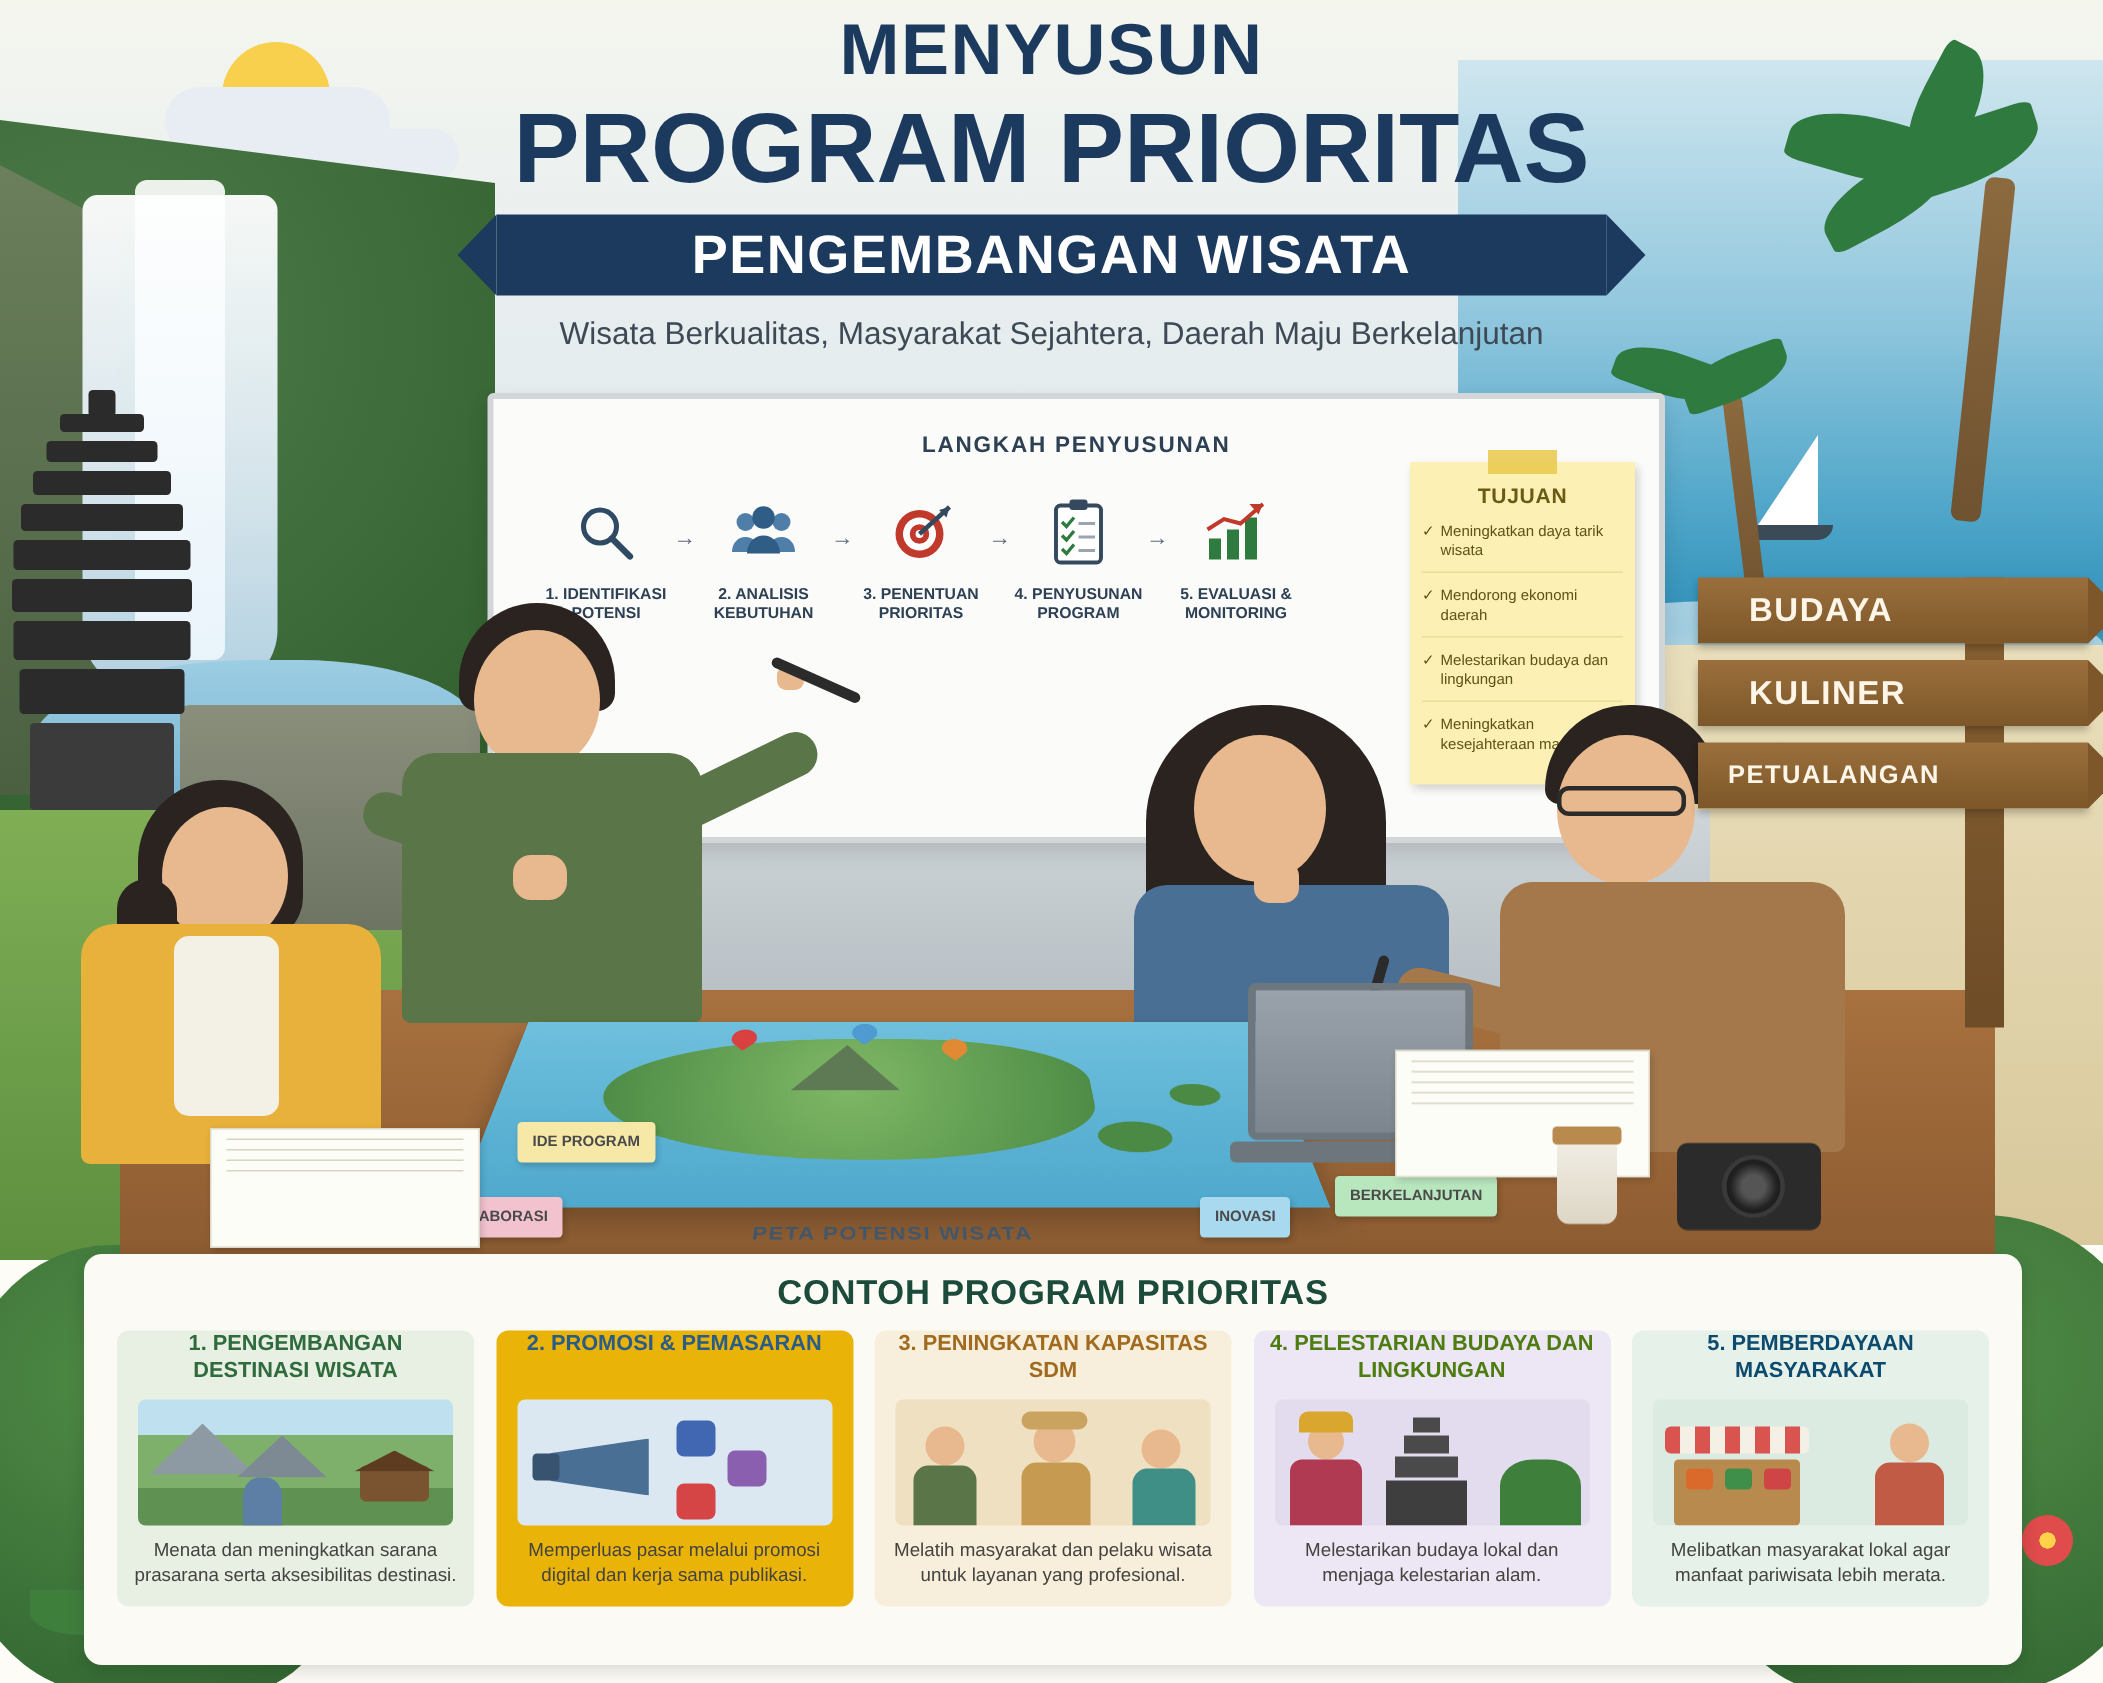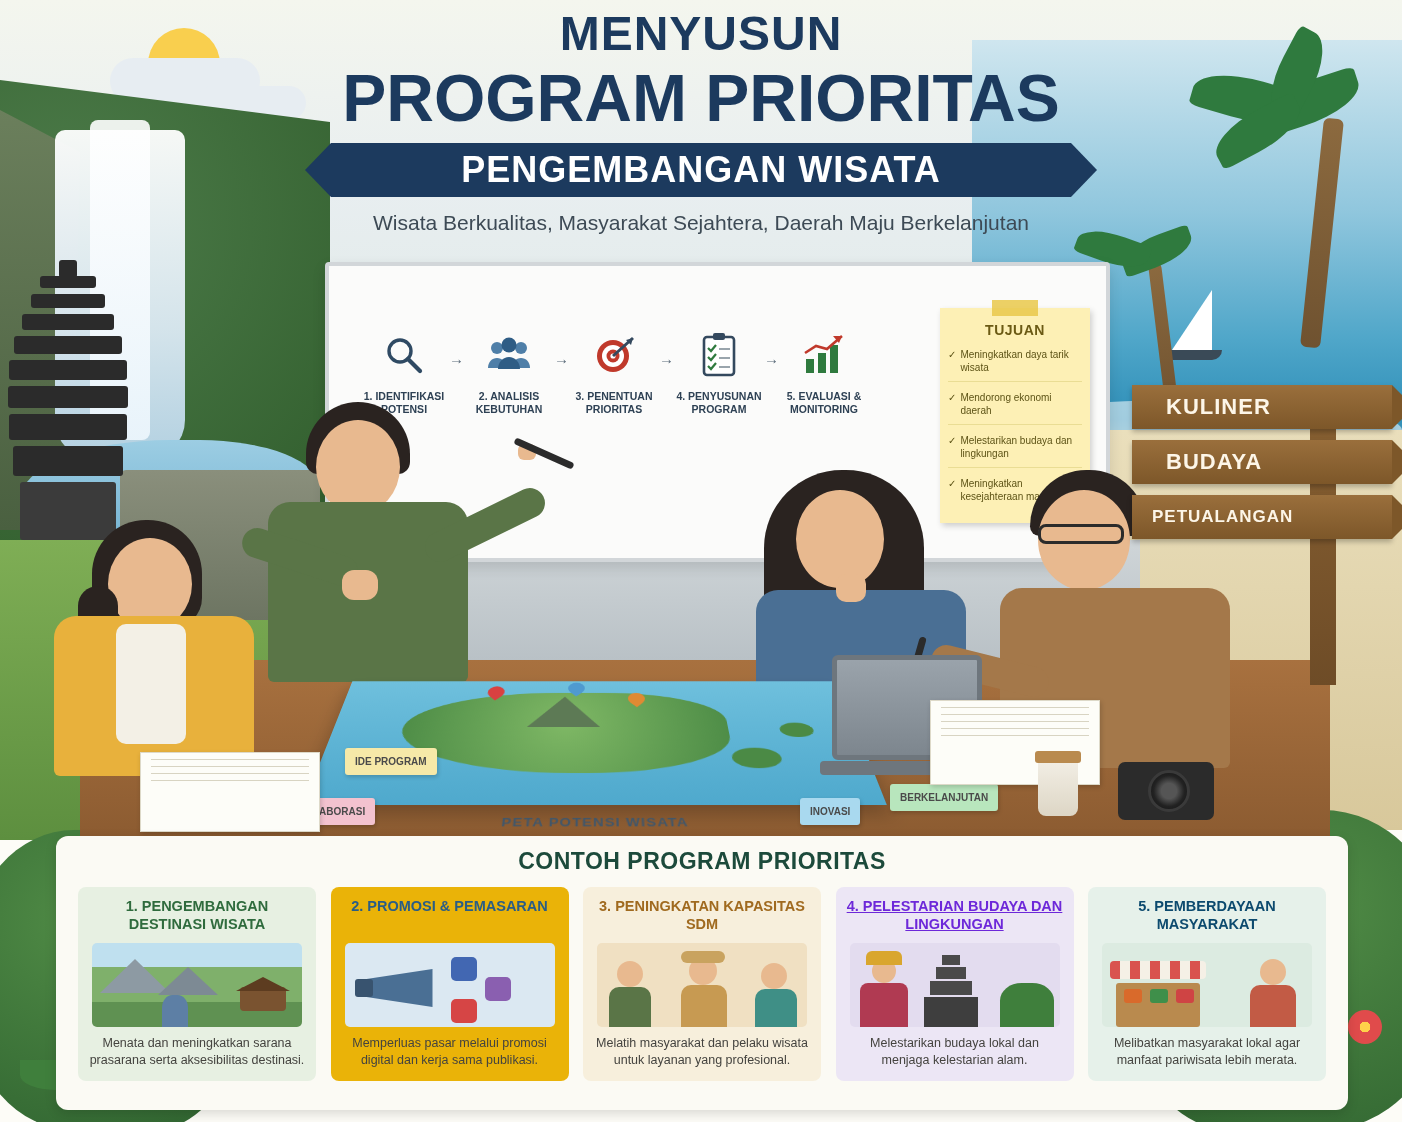--- a/index.html
+++ b/index.html
@@ -299,21 +299,21 @@
     z-index:12;
   }
   .bottom h2 {
     margin:12px 0 0; text-align:center; font-size:23px; font-weight:bold;
     color:#1c4a3b; letter-spacing:.5px;
   }
   .cards {
     display:flex; gap:14px; padding:12px 22px 0; justify-content:space-between;
   }
   .card {
-    width:238px; border-radius:8px; padding:10px 10px 12px; text-align:center;
+    width:238px; border-radius:8px; padding:0 10px 12px; text-align:center;
   }
   .card-title {
     font-size:14.5px; font-weight:bold; line-height:1.25; min-height:38px;
   }
   .card-img {
     height:84px; margin:8px 4px 8px; border-radius:5px; position:relative; overflow:hidden;
   }
   .card-text { font-size:12.5px; color:#44433f; line-height:1.35; }
 </style>
 </head>
@@ -376,20 +376,21 @@
   <div class="t2">PROGRAM PRIORITAS</div>
   <div class="ribbon">
     <span>PENGEMBANGAN WISATA</span>
   </div>
   <div class="subtitle">Wisata Berkualitas, Masyarakat Sejahtera, Daerah Maju Berkelanjutan</div>
 </div>
 
 <div class="wall"></div>
 
 <div class="whiteboard">
+  <div class="wb-title">LANGKAH PENYUSUNAN</div>
 
   <div class="steps">
 
     <div class="step">
       <div class="step-ico">
         <svg width="42" height="42" viewBox="0 0 42 42">
             <circle cx="17" cy="17" r="11" fill="none" stroke="#2f4a63" stroke-width="3.4"></circle>
             <line x1="25" y1="25" x2="37" y2="37" stroke="#2f4a63" stroke-width="4.2" stroke-linecap="round"></line>
           </svg>
       </div>
@@ -482,24 +483,24 @@
         <span>✓</span>
         <span>Meningkatkan kesejahteraan masyarakat</span>
       </div>
     </div>
   </div>
 </div>
 
 <div class="signpost">
   <div class="post"></div>
   <div class="sign">
+      <span>BUDAYA</span>
+    </div>
+  <div class="sign">
       <span>KULINER</span>
-    </div>
-  <div class="sign">
-      <span>BUDAYA</span>
     </div>
   <div class="sign" style="font-size:17px;padding-left:20px;">
       <span>PETUALANGAN</span>
     </div>
 </div>
 
 <div class="person" style="left:30px;top:520px;width:260px;height:330px;">
   <div class="hair" style="left:62px;top:0px;width:110px;height:108px;border-radius:54px 54px 30px 30px;"></div>
   <div class="head" style="left:78px;top:18px;width:84px;height:92px;"></div>
   <div class="hair" style="left:48px;top:66px;width:40px;height:58px;border-radius:20px;"></div>
@@ -624,21 +625,21 @@
         <div style="position:absolute;left:92px;top:14px;width:28px;height:28px;background:#e8b98f;border-radius:50%;"></div>
         <div style="position:absolute;left:84px;top:8px;width:44px;height:12px;background:#c9a35f;border-radius:8px;"></div>
         <div style="position:absolute;left:84px;top:42px;width:46px;height:42px;background:#c79a52;border-radius:10px 10px 0 0;"></div>
         <div style="position:absolute;right:20px;top:20px;width:26px;height:26px;background:#e8b98f;border-radius:50%;"></div>
         <div style="position:absolute;right:10px;top:46px;width:42px;height:38px;background:#3f8f86;border-radius:10px 10px 0 0;"></div>
       </div>
       <div class="card-text">Melatih masyarakat dan pelaku wisata untuk layanan yang profesional.</div>
     </div>
 
     <div class="card" style="background:#ece6f5;">
-      <div class="card-title" style="color:#6d28d9;text-decoration:underline;">4. PELESTARIAN BUDAYA DAN LINGKUNGAN</div>
+      <div class="card-title" style="color:#4d7c0f;">4. PELESTARIAN BUDAYA DAN LINGKUNGAN</div>
       <div class="card-img" style="background:#e3dcef;">
         <div style="position:absolute;left:22px;top:16px;width:24px;height:24px;background:#e8b98f;border-radius:50%;"></div>
         <div style="position:absolute;left:16px;top:8px;width:36px;height:14px;background:#d9a62e;border-radius:6px 6px 0 0;"></div>
         <div style="position:absolute;left:10px;top:40px;width:48px;height:44px;background:#b03a52;border-radius:8px 8px 0 0;"></div>
         <div style="position:absolute;left:92px;top:12px;width:18px;height:10px;background:#4a4a4a;"></div>
         <div style="position:absolute;left:86px;top:24px;width:30px;height:12px;background:#4a4a4a;"></div>
         <div style="position:absolute;left:80px;top:38px;width:42px;height:14px;background:#4a4a4a;"></div>
         <div style="position:absolute;left:74px;top:54px;width:54px;height:30px;background:#3e3e3e;"></div>
         <div style="position:absolute;right:6px;top:40px;width:54px;height:44px;background:#3f7f3c;border-radius:40% 40% 0 0;"></div>
       </div>

